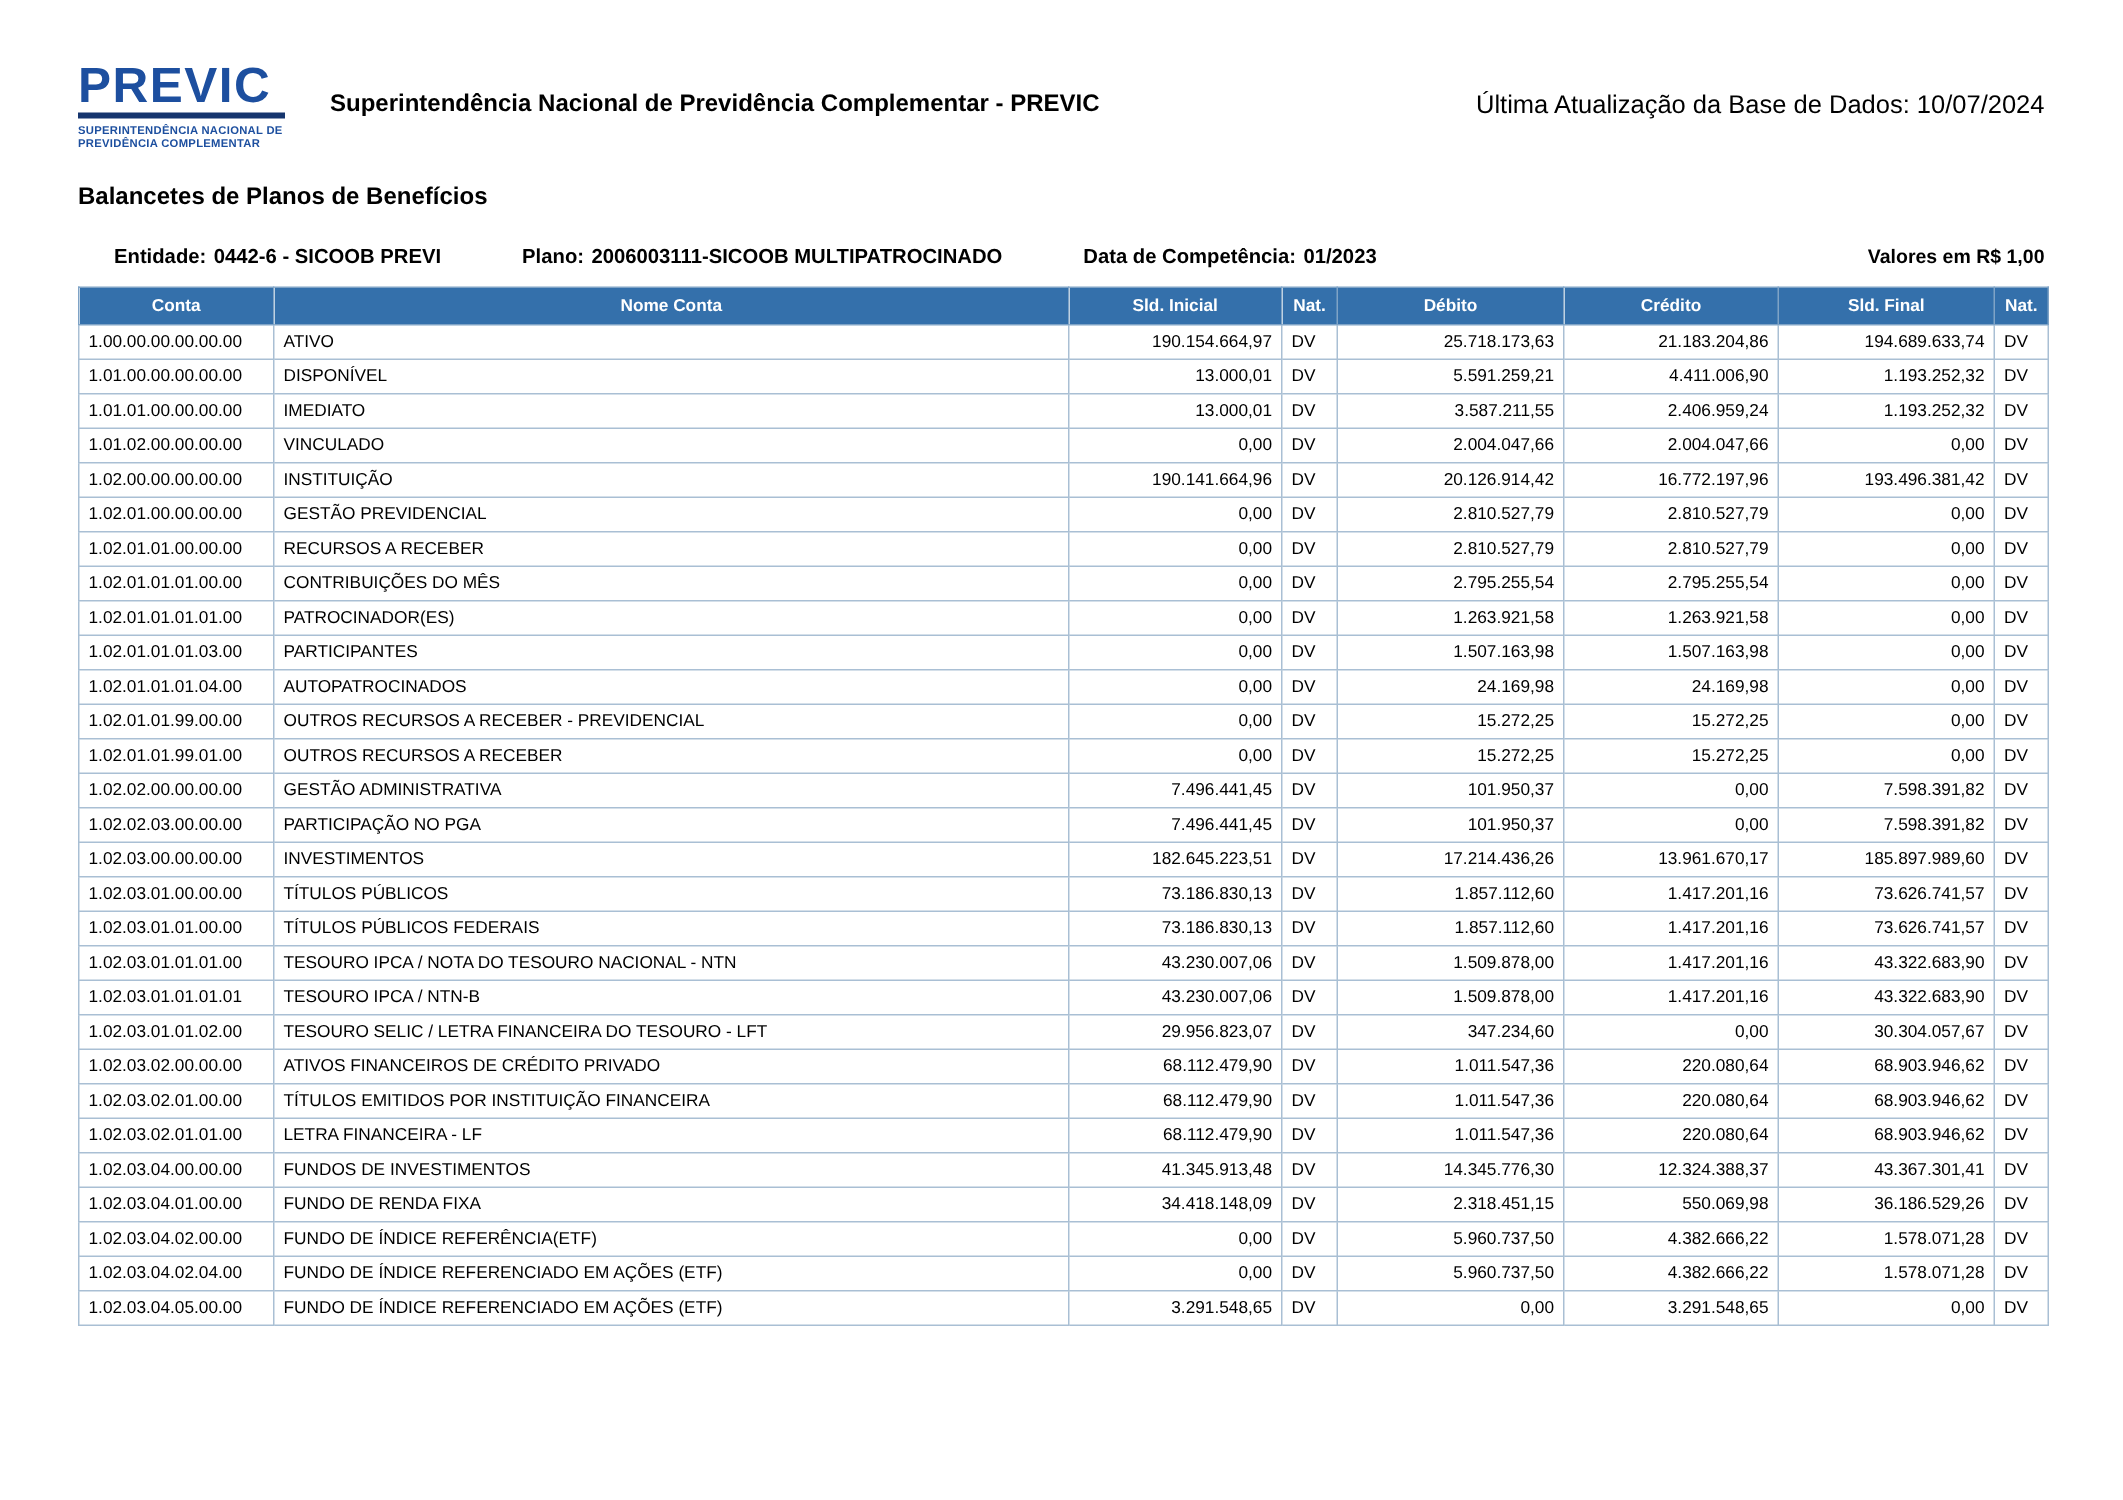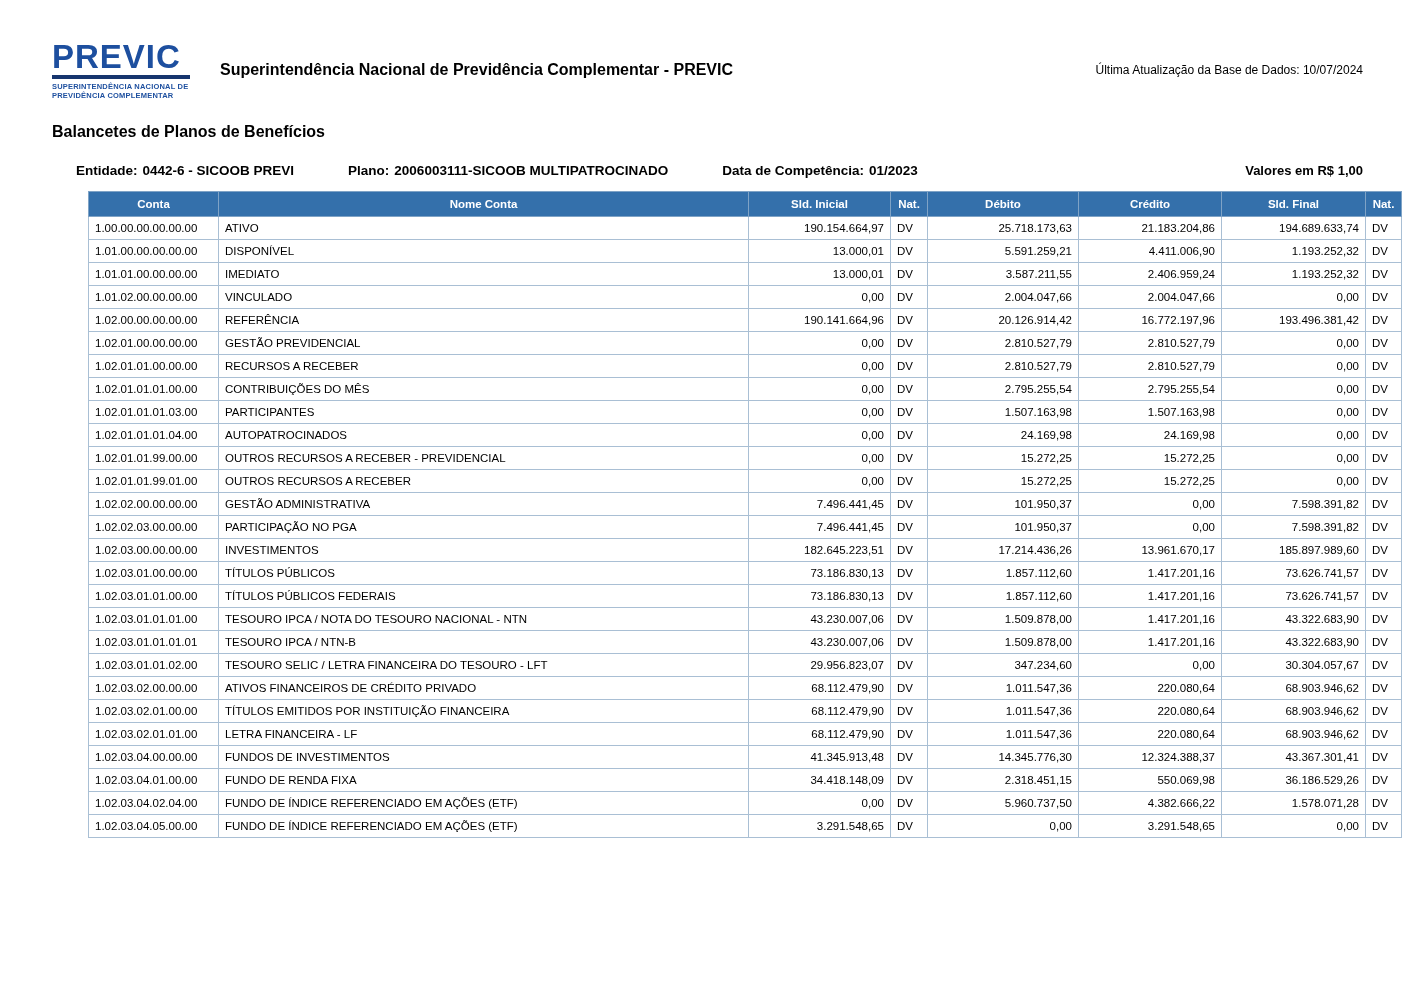--- a/index.html
+++ b/index.html
@@ -46,21 +46,21 @@
   }
   .main-title {
     font-size: 16px;
     font-weight: bold;
     margin-left: 16px;
     white-space: nowrap;
     text-align: center;
   }
   .last-update {
     margin-left: auto;
-    font-size: 12px;
+    font-size: 17px;
     white-space: nowrap;
   }
 
   
   .page-title {
     font-size: 16px;
     font-weight: bold;
     margin: 22px 0 0 0;
   }
   .meta-row {
@@ -79,21 +79,20 @@
     font-size: 13px;
   }
 
   
   table.balancete {
     margin-top: 13px;
     width: 100%;
     border-collapse: collapse;
     table-layout: fixed;
     font-size: 11.5px;
-    margin-left: 36px;
   }
   table.balancete th {
     background: var(--header-bg, #3470ab);
     color: #ffffff;
     font-weight: bold;
     font-size: 11.5px;
     text-align: center;
     padding: 6px 4px;
     border: 1px solid var(--header-sep, #7fa3c6);
     overflow: hidden;
@@ -202,21 +201,21 @@
           <td class="al-left">VINCULADO</td>
           <td class="al-right">0,00</td>
           <td class="al-center">DV</td>
           <td class="al-right">2.004.047,66</td>
           <td class="al-right">2.004.047,66</td>
           <td class="al-right">0,00</td>
           <td class="al-center">DV</td>
         </tr>
         <tr>
           <td class="al-left">1.02.00.00.00.00.00</td>
-          <td class="al-left">REFERÊNCIA</td>
+          <td class="al-left">INSTITUIÇÃO</td>
           <td class="al-right">190.141.664,96</td>
           <td class="al-center">DV</td>
           <td class="al-right">20.126.914,42</td>
           <td class="al-right">16.772.197,96</td>
           <td class="al-right">193.496.381,42</td>
           <td class="al-center">DV</td>
         </tr>
         <tr>
           <td class="al-left">1.02.01.00.00.00.00</td>
           <td class="al-left">GESTÃO PREVIDENCIAL</td>
@@ -241,20 +240,30 @@
           <td class="al-left">1.02.01.01.01.00.00</td>
           <td class="al-left">CONTRIBUIÇÕES DO MÊS</td>
           <td class="al-right">0,00</td>
           <td class="al-center">DV</td>
           <td class="al-right">2.795.255,54</td>
           <td class="al-right">2.795.255,54</td>
           <td class="al-right">0,00</td>
           <td class="al-center">DV</td>
         </tr>
         <tr>
+          <td class="al-left">1.02.01.01.01.01.00</td>
+          <td class="al-left">PATROCINADOR(ES)</td>
+          <td class="al-right">0,00</td>
+          <td class="al-center">DV</td>
+          <td class="al-right">1.263.921,58</td>
+          <td class="al-right">1.263.921,58</td>
+          <td class="al-right">0,00</td>
+          <td class="al-center">DV</td>
+        </tr>
+        <tr>
           <td class="al-left">1.02.01.01.01.03.00</td>
           <td class="al-left">PARTICIPANTES</td>
           <td class="al-right">0,00</td>
           <td class="al-center">DV</td>
           <td class="al-right">1.507.163,98</td>
           <td class="al-right">1.507.163,98</td>
           <td class="al-right">0,00</td>
           <td class="al-center">DV</td>
         </tr>
         <tr>
@@ -411,30 +420,40 @@
           <td class="al-left">1.02.03.04.01.00.00</td>
           <td class="al-left">FUNDO DE RENDA FIXA</td>
           <td class="al-right">34.418.148,09</td>
           <td class="al-center">DV</td>
           <td class="al-right">2.318.451,15</td>
           <td class="al-right">550.069,98</td>
           <td class="al-right">36.186.529,26</td>
           <td class="al-center">DV</td>
         </tr>
         <tr>
-          <td class="al-left">1.02.03.04.02.04.00</td>
-          <td class="al-left">FUNDO DE ÍNDICE REFERENCIADO EM AÇÕES (ETF)</td>
+          <td class="al-left">1.02.03.04.02.00.00</td>
+          <td class="al-left">FUNDO DE ÍNDICE REFERÊNCIA(ETF)</td>
           <td class="al-right">0,00</td>
           <td class="al-center">DV</td>
           <td class="al-right">5.960.737,50</td>
           <td class="al-right">4.382.666,22</td>
           <td class="al-right">1.578.071,28</td>
           <td class="al-center">DV</td>
         </tr>
         <tr>
+          <td class="al-left">1.02.03.04.02.04.00</td>
+          <td class="al-left">FUNDO DE ÍNDICE REFERENCIADO EM AÇÕES (ETF)</td>
+          <td class="al-right">0,00</td>
+          <td class="al-center">DV</td>
+          <td class="al-right">5.960.737,50</td>
+          <td class="al-right">4.382.666,22</td>
+          <td class="al-right">1.578.071,28</td>
+          <td class="al-center">DV</td>
+        </tr>
+        <tr>
           <td class="al-left">1.02.03.04.05.00.00</td>
           <td class="al-left">FUNDO DE ÍNDICE REFERENCIADO EM AÇÕES (ETF)</td>
           <td class="al-right">3.291.548,65</td>
           <td class="al-center">DV</td>
           <td class="al-right">0,00</td>
           <td class="al-right">3.291.548,65</td>
           <td class="al-right">0,00</td>
           <td class="al-center">DV</td>
         </tr>
       </tbody>

